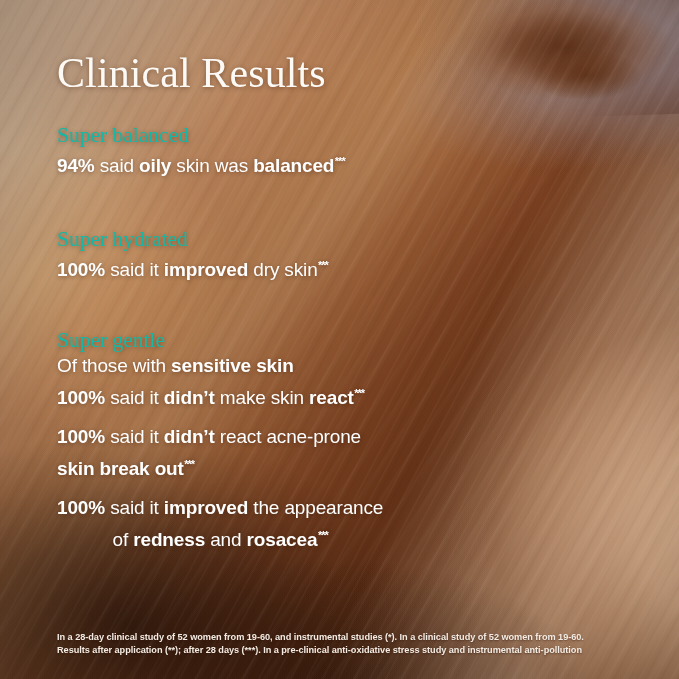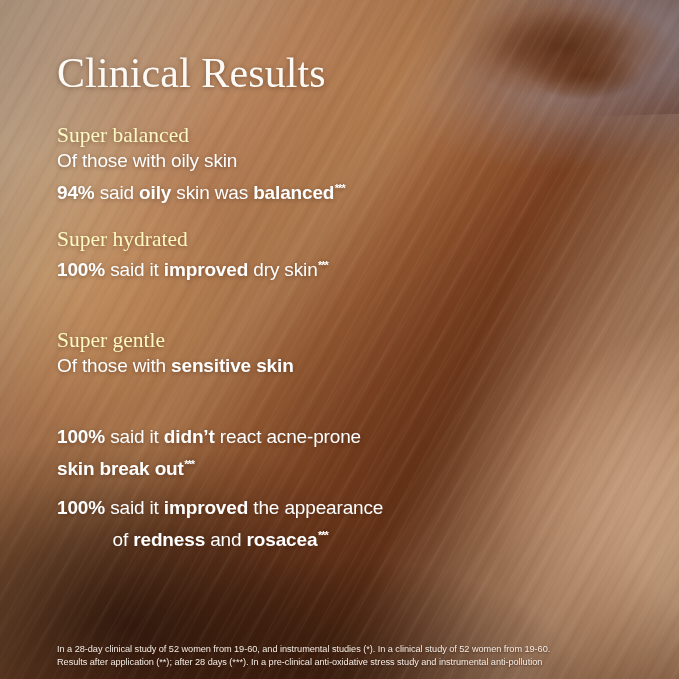--- a/index.html
+++ b/index.html
@@ -205,21 +205,21 @@
     text-shadow: 0 1px 5px rgba(60,28,12,0.45);
   }
 
   .block { position: absolute; left: 57px; }
 
   .sub {
     font-family: "Liberation Serif", serif;
     font-size: 21.5px;
     line-height: 26px;
     font-weight: 400;
-    color: #fef9c3;
+    color: #14b8a6;
     text-shadow: 0 1px 4px rgba(60,28,12,0.40);
     white-space: nowrap;
   }
 
   .line {
     font-family: "Liberation Sans", sans-serif;
     font-size: 19px;
     line-height: 26.5px;
     font-weight: 400;
     color: #ffffff;
@@ -238,25 +238,24 @@
   }
 
   .footnote {
     position: absolute;
     left: 57px;
     top: 631px;
     width: 580px;
     font-family: "Liberation Sans", sans-serif;
     font-size: 9.2px;
     line-height: 12.6px;
-    font-weight: 400;
+    font-weight: 700;
     color: #f4ece4;
     letter-spacing: -0.05px;
     text-shadow: 0 1px 2px rgba(50,22,9,0.55);
-    margin-top: 12px;
   }
 </style>
 </head>
 <body>
 
 <div id="stage">
 
   <div class="bg-layer bg-base"></div>
   <div class="bg-layer bg-sweep1"></div>
   <div class="bg-layer bg-sweep2"></div>
@@ -271,30 +270,30 @@
   <div class="bg-layer bg-vignette"></div>
   <div class="bg-layer bg-scrim"></div>
 
   <div class="content">
 
     <div class="title">Clinical Results</div>
 
     <div id="sections">
         <div class="block" style="top: 122px;">
           <div class="sub">Super balanced</div>
-          <div class="line"><span>Of those with oily skin</span></div>
           <div class="line"><b>94%</b><span> said </span><b>oily</b><span> skin was </span><b>balanced</b><span class="sup">***</span></div>
         </div>
         <div class="block" style="top: 226px;">
           <div class="sub">Super hydrated</div>
           <div class="line"><b>100%</b><span> said it </span><b>improved</b><span> dry skin</span><span class="sup">***</span></div>
         </div>
         <div class="block" style="top: 327px;">
           <div class="sub">Super gentle</div>
           <div class="line"><span>Of those with </span><b>sensitive skin</b></div>
+          <div class="line"><b>100%</b><span> said it </span><b>didn’t</b><span> make skin </span><b>react</b><span class="sup">***</span></div>
         </div>
         <div class="block" style="top: 424px;">
           <div class="line"><b>100%</b><span> said it </span><b>didn’t</b><span> react acne-prone</span></div>
           <div class="line"><b>skin break out</b><span class="sup">***</span></div>
         </div>
         <div class="block" style="top: 495px; text-align: center;">
           <div class="line"><b>100%</b><span> said it </span><b>improved</b><span> the appearance</span></div>
           <div class="line"><span>of </span><b>redness</b><span> and </span><b>rosacea</b><span class="sup">***</span></div>
         </div>
       </div>

